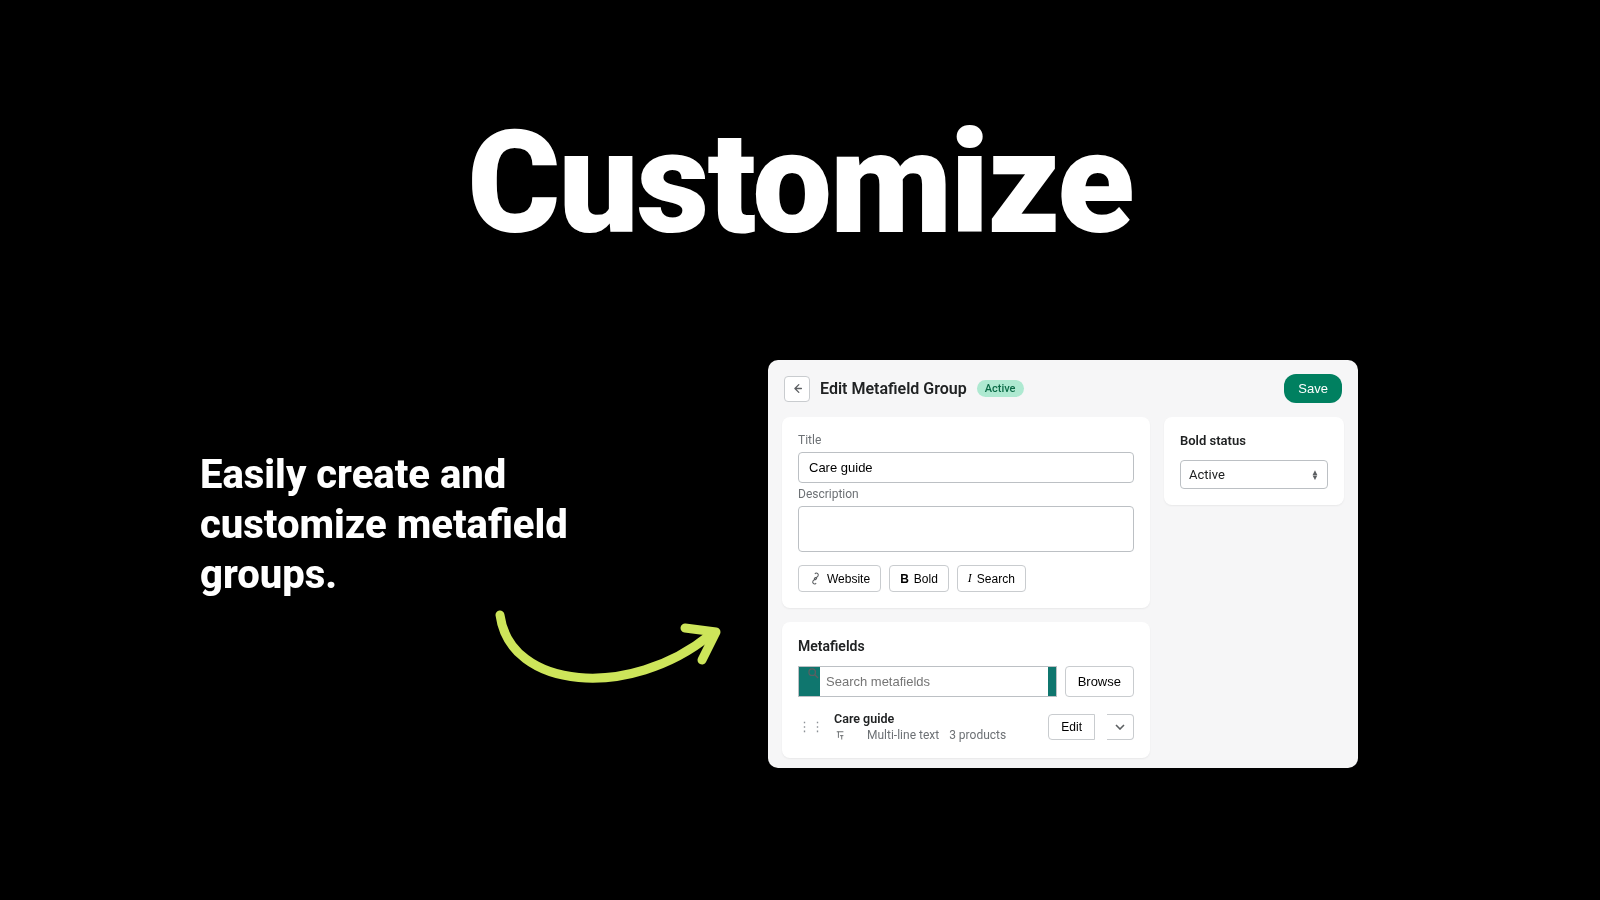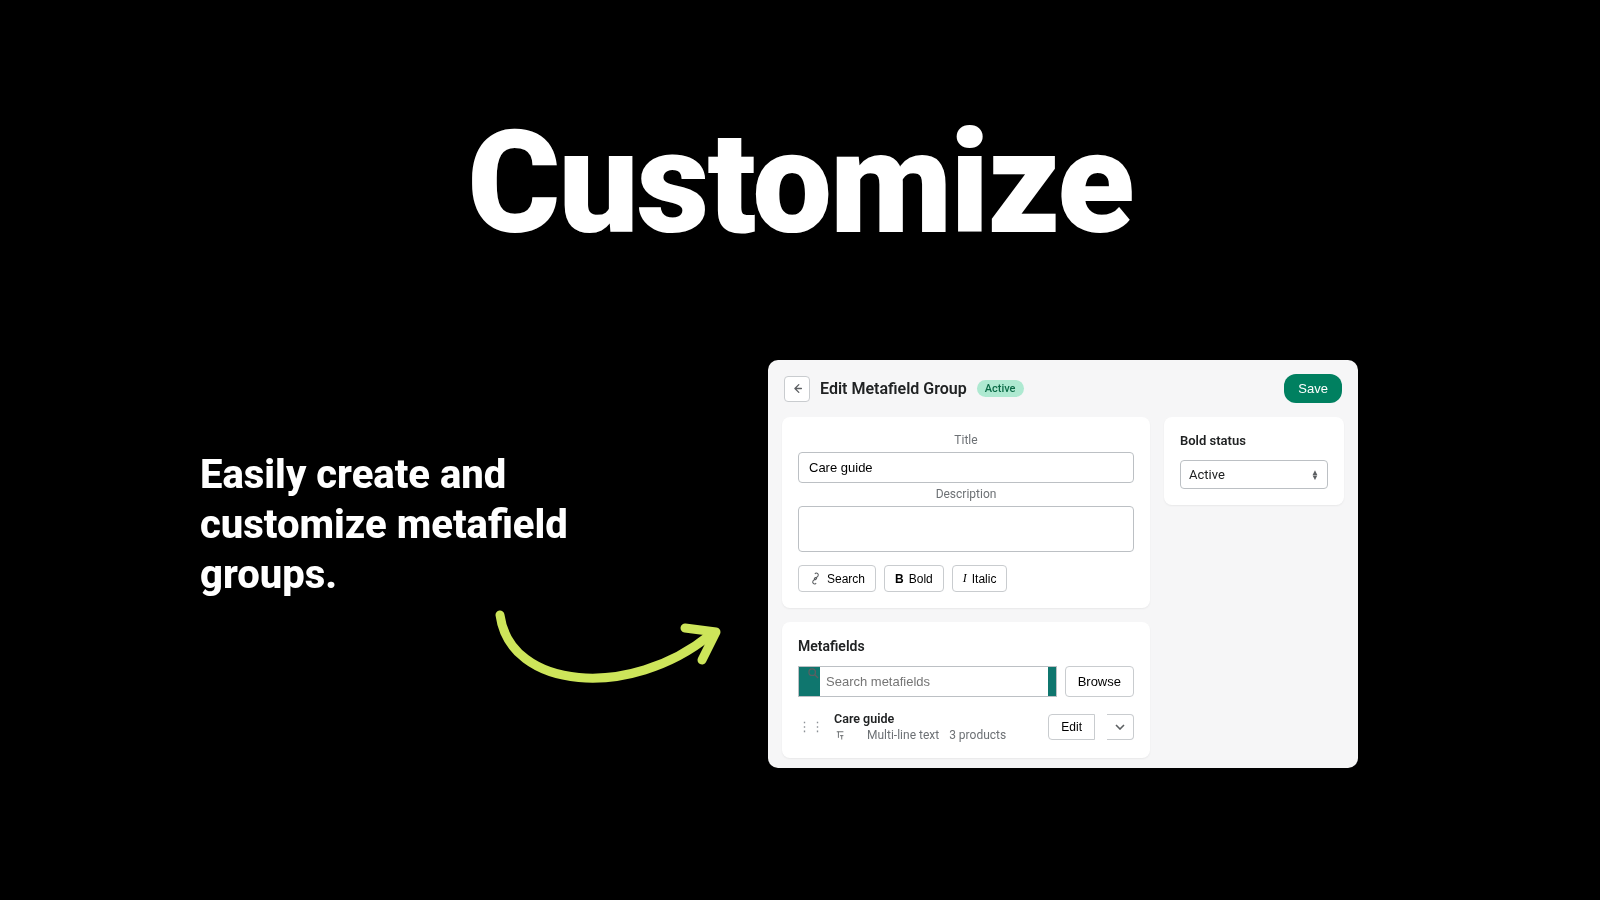--- a/index.html
+++ b/index.html
@@ -94,21 +94,21 @@
     padding: 0 14px 14px 14px;
   }
   .card {
     background: #fff;
     border-radius: 8px;
     box-shadow: 0 1px 2px rgba(0,0,0,0.06);
     padding: 16px;
   }
   .main-col { flex: 1; display: flex; flex-direction: column; gap: 14px; }
   .side-col { width: 180px; }
-  .label { font-size: 12px; color: #6d7175; margin-bottom: 5px; display: block; text-align: center; }
+  .label { font-size: 12px; color: #6d7175; margin-bottom: 5px; display: block; }
   .text-input {
     width: 100%;
     border: 1px solid #bcc0c4;
     border-radius: 4px;
     padding: 7px 10px;
     font-size: 13px;
     background: #fff;
   }
   .desc-area {
     width: 100%;
@@ -223,29 +223,29 @@
       <div class="card">
         <label class="label">Title</label>
         <input class="text-input" value="Care guide" style="">
         <label class="label" style="margin-top:4px;">Description</label>
         <textarea class="desc-area" style=""></textarea>
         <div class="toolbar">
           <button class="tool-btn">
             <svg class="ico" viewBox="0 0 20 20">
                 <path d="M8 12a4 4 0 004-4l2-2a3 3 0 00-4-4l-1 1M12 8a4 4 0 00-4 4l-2 2a3 3 0 004 4l1-1" stroke="#5c5f62" stroke-width="1.6" fill="none"></path>
               </svg>
-            <span>Search</span>
+            <span>Website</span>
           </button>
           <button class="tool-btn">
             <span style="font-weight:700">B</span>
             <span>Bold</span>
           </button>
           <button class="tool-btn">
             <span style="font-style:italic;font-family:serif">I</span>
-            <span>Italic</span>
+            <span>Search</span>
           </button>
         </div>
       </div>
 
       <div class="card">
         <div class="section-title">Metafields</div>
         <div class="search-row">
           <div class="search-wrap">
             <svg class="ico" viewBox="0 0 20 20">
                 <circle cx="8" cy="8" r="5" stroke="#5c5f62" stroke-width="2" fill="none"></circle>

